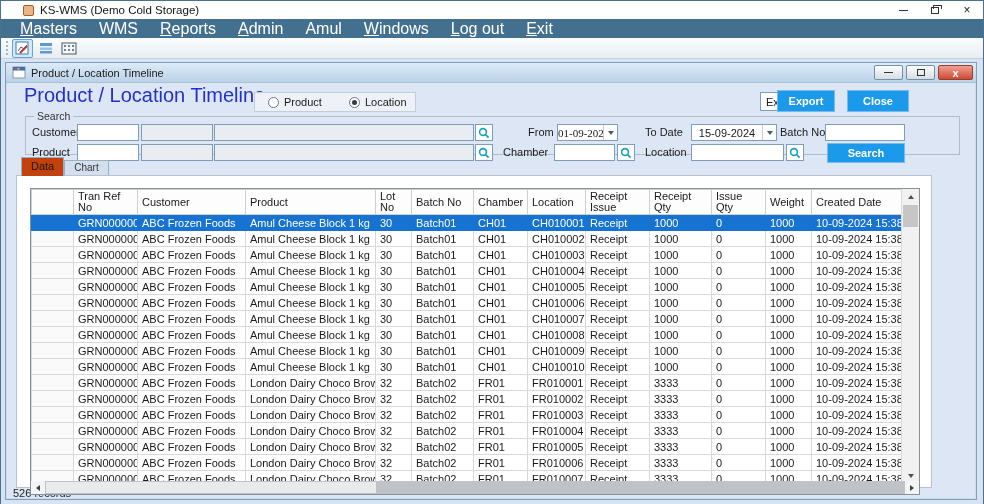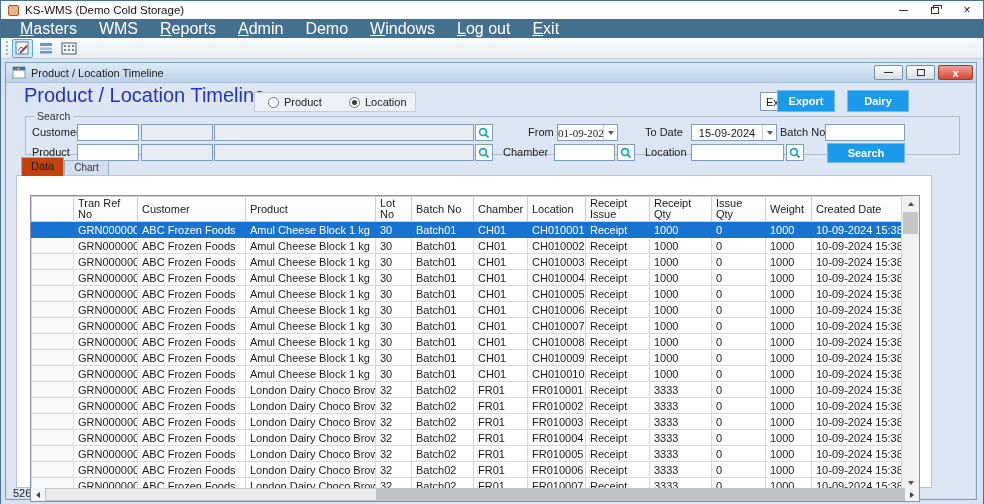--- a/index.html
+++ b/index.html
@@ -5,21 +5,21 @@
   * { box-sizing: border-box; }
   html,body { margin:0; padding:0; }
   body {
     width:984px; height:504px; overflow:hidden;
     font-family:"Liberation Sans", sans-serif; background:#fff;
     -webkit-font-smoothing:antialiased;
   }
   .app { position:relative; width:984px; height:504px; border:1px solid #47718e; background:#d7e3f2; }
 
   
-  .titlebar { height:18px; background:#ffffff; display:flex; align-items:center; padding-left:7px; }
+  .titlebar { height:18px; background:#ffffff; display:flex; align-items:center; padding-left:22px; }
   .app-icon { width:11px; height:11px; border:1px solid #b05a1e; background:#e8b489; border-radius:2px; }
   .app-title { font-size:11.5px; color:#141414; margin-left:6px; }
   .win-controls { margin-left:auto; display:flex; height:100%; }
   .win-btn { width:32px; height:100%; display:flex; align-items:center; justify-content:center; color:#222; font-size:11px; cursor:default; }
   .glyph-min { width:9px; height:1px; background:#333; display:inline-block; }
   .glyph-restore { width:8px; height:7px; border:1px solid #333; background:#fff; position:relative; display:inline-block; }
   .glyph-restore::before { content:""; position:absolute; left:1px; top:-3px; width:7px; height:3px; border:1px solid #333; border-bottom:none; }
   .glyph-x { font-size:12px; line-height:1; color:#222; }
 
   
@@ -77,21 +77,21 @@
 
   
   .tabs { position:absolute; left:15px; top:74px; display:flex; align-items:flex-end; height:19px; }
   .tab { border:1px solid #98aec4; border-bottom:none; padding:2px 9px 2px 9px; font-size:11px; cursor:default; }
   .tab.active { background:#c2410c; position:relative; z-index:3; height:19px; }
   .tab.inactive { background:#d3dfef; height:16px; font-size:10px; color:#333; padding-top:1px; }
 
   .tab-panel { position:absolute; left:10px; top:92px; width:916px; height:313px; background:#fff; border:1px solid #b6c2d1; z-index:1; }
 
   
-  .grid-wrap { position:absolute; left:13px; top:19px; width:890px; height:307px; border:1px solid #8a9099; background:#fff; }
+  .grid-wrap { position:absolute; left:13px; top:12px; width:890px; height:307px; border:1px solid #8a9099; background:#fff; }
   .grid-main { position:absolute; left:0; top:0; width:871px; height:294px; overflow:hidden; }
   table.grid { border-collapse:collapse; table-layout:fixed; width:871px; }
   table.grid th { height:25px; border:1px solid #cfcfcf; background:#fdfdfd; font-weight:400; font-size:11px; text-align:left; padding:1px 4px; white-space:pre-line; line-height:11px; vertical-align:middle; color:#1a1a1a; overflow:hidden; }
   table.grid td { height:16px; border:1px solid #d9d9d9; font-size:11px; padding:0 4px; white-space:nowrap; overflow:hidden; color:#1a1a1a; background:#fff; }
   table.grid td.rowhdr { background:#fafafa; }
   table.grid tr.selected td { background:var(--selection,#1673d1); color:#fff; border-color:var(--selection,#1673d1); }
 
   .vscroll { position:absolute; right:0; top:0; width:18px; height:294px; background:#f1f1f1; border-left:1px solid #dadada; }
   .vs-up, .vs-down { position:absolute; left:0; width:17px; height:15px; display:flex; align-items:center; justify-content:center; }
   .vs-up { top:0; } .vs-down { bottom:0; }
@@ -127,21 +127,21 @@
           <span class="glyph-x">×</span>
         </span>
     </div>
   </div>
 
   <div class="menubar" id="menubar">
       <span class="menu-item"><u>M</u>asters</span>
       <span class="menu-item">WMS</span>
       <span class="menu-item"><u>R</u>eports</span>
       <span class="menu-item"><u>A</u>dmin</span>
-      <span class="menu-item">Demo</span>
+      <span class="menu-item">Amul</span>
       <span class="menu-item"><u>W</u>indows</span>
       <span class="menu-item"><u>L</u>og out</span>
       <span class="menu-item"><u>E</u>xit</span>
     </div>
 
   <div class="toolbar">
     <span class="grip"></span>
     <span class="tool-btn active">
       <svg width="15" height="15" viewBox="0 0 15 15">
         <rect x="1" y="1" width="12" height="12" fill="#ffffff" stroke="#3a78b0"></rect>
@@ -203,21 +203,21 @@
             </label>
           </div>
 
         <div class="combo excel-combo">
           <span class="combo-text">Excel</span>
           <span class="combo-arrow">
               <span class="tri-down"></span>
             </span>
         </div>
         <div class="btn-blue export-btn">Export</div>
-        <div class="btn-blue close-btn">Dairy</div>
+        <div class="btn-blue close-btn">Close</div>
 
         <fieldset class="search-group">
           <legend>Search</legend>
 
           <span class="sg-label" style="left:6px; top:2px;">Customer</span>
           <input class="sg-input" style="left: 51px; top: 2px; width: 62px;" value="">
           <input class="sg-input readonly" style="left: 115px; top: 2px; width: 72px;" readonly="" value="">
           <input class="sg-input readonly" style="left: 188px; top: 2px; width: 260px;" readonly="" value="">
           <span class="mag-btn" style="left:449px; top:2px;">
             <svg width="12" height="12" viewBox="0 0 12 12">

